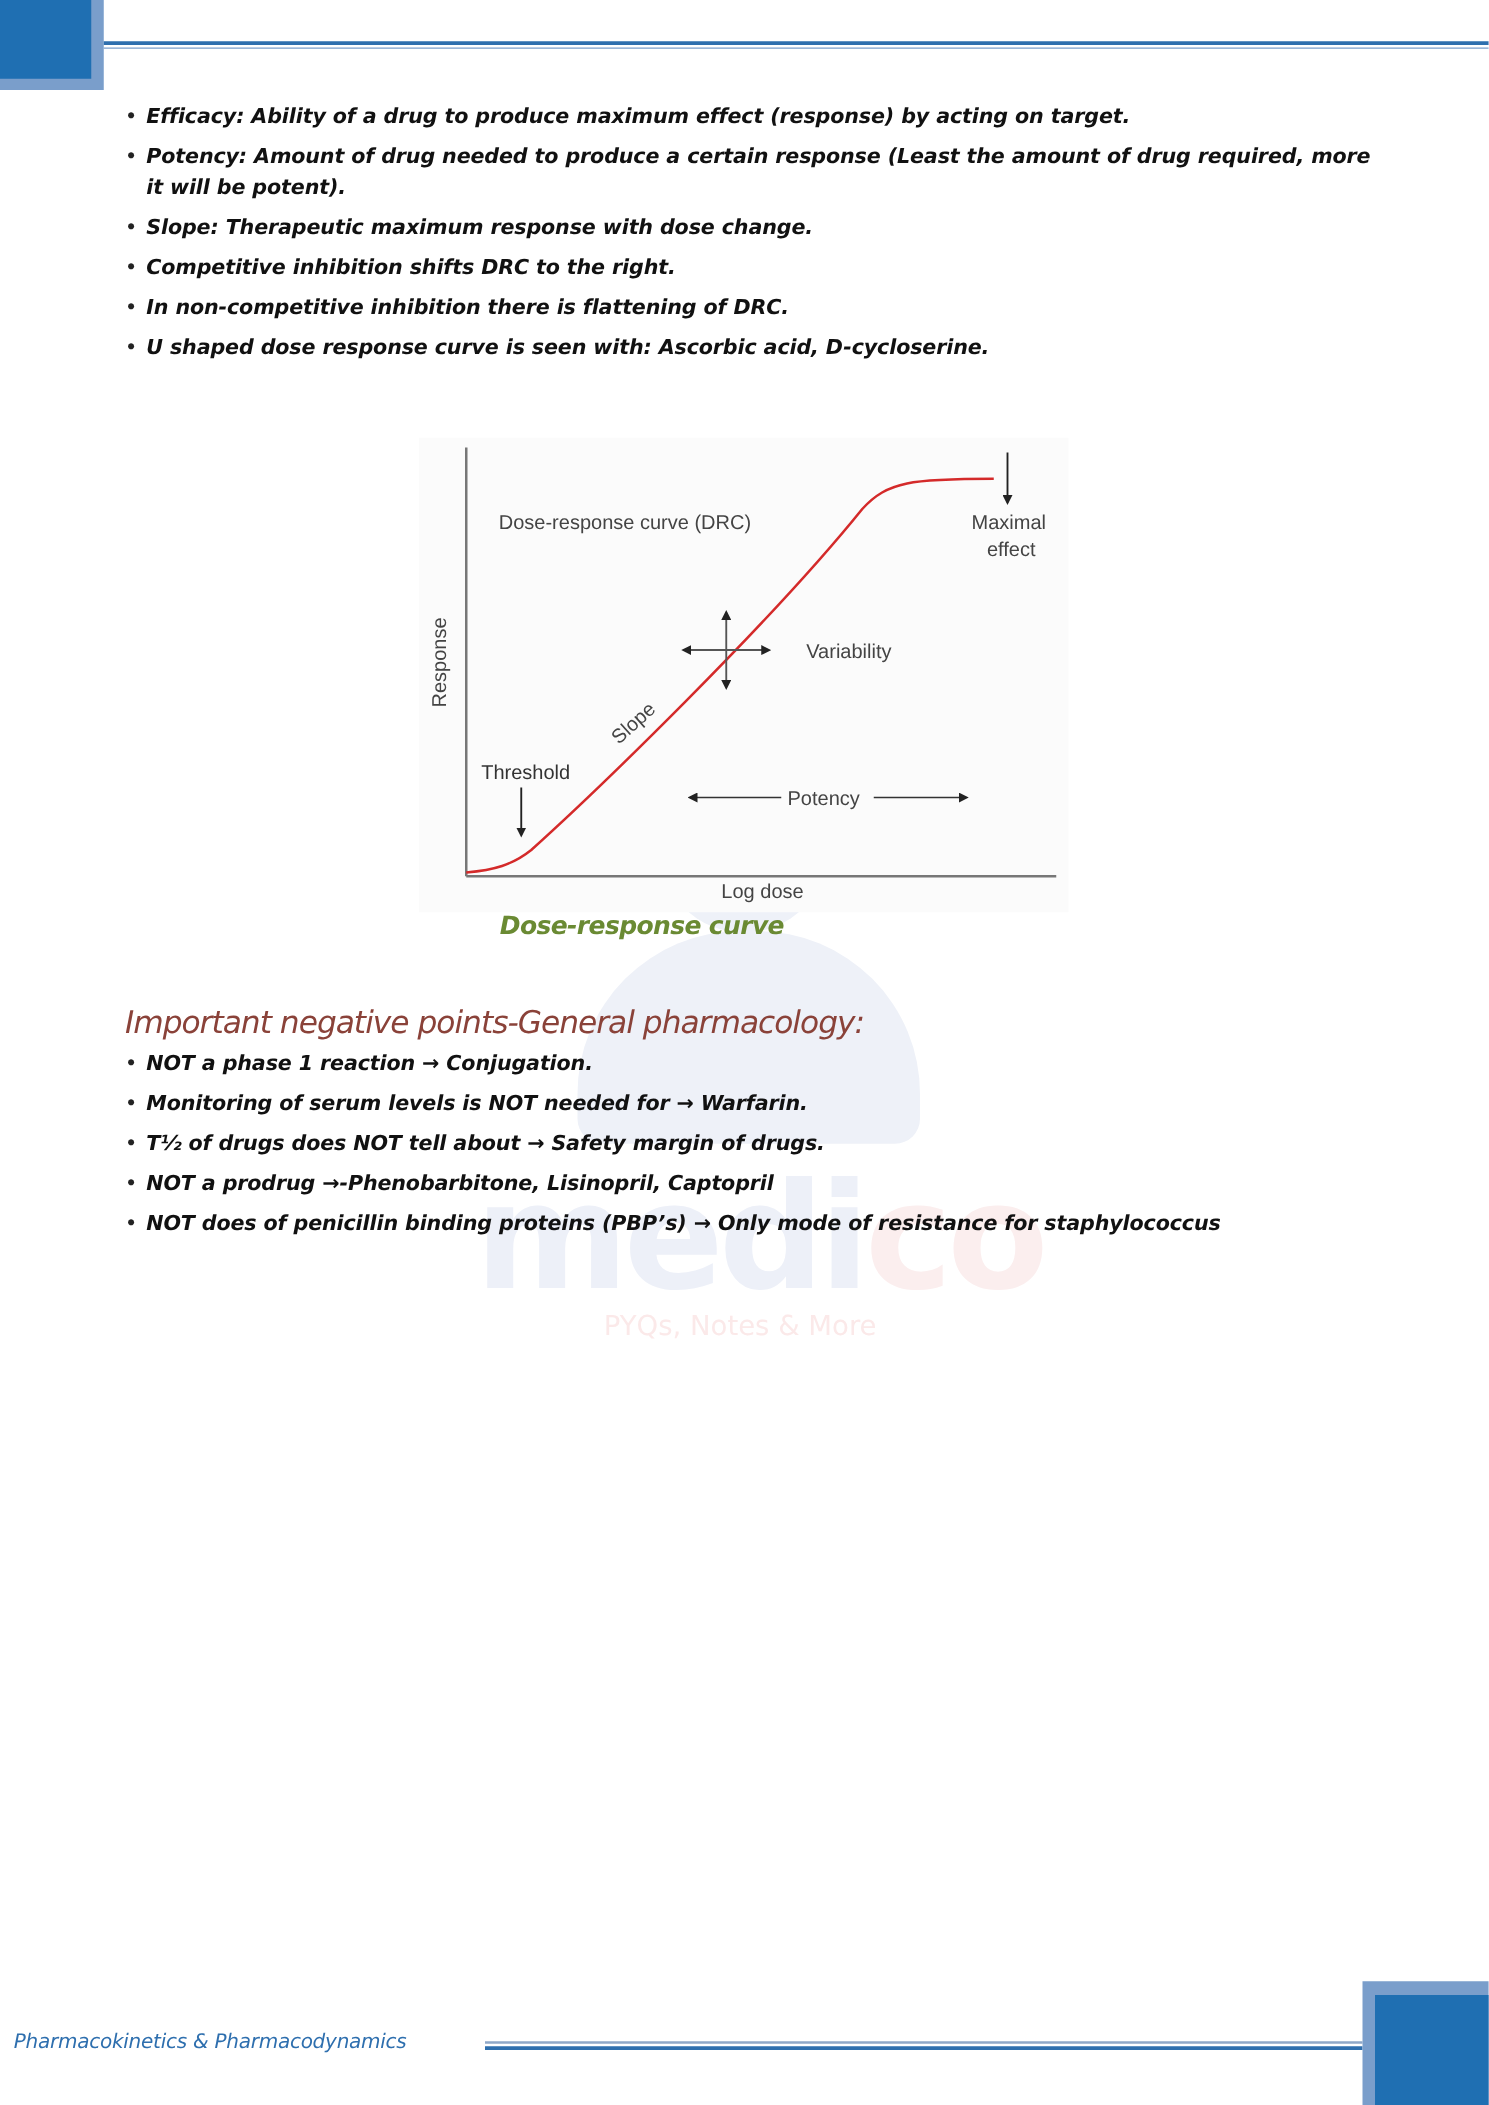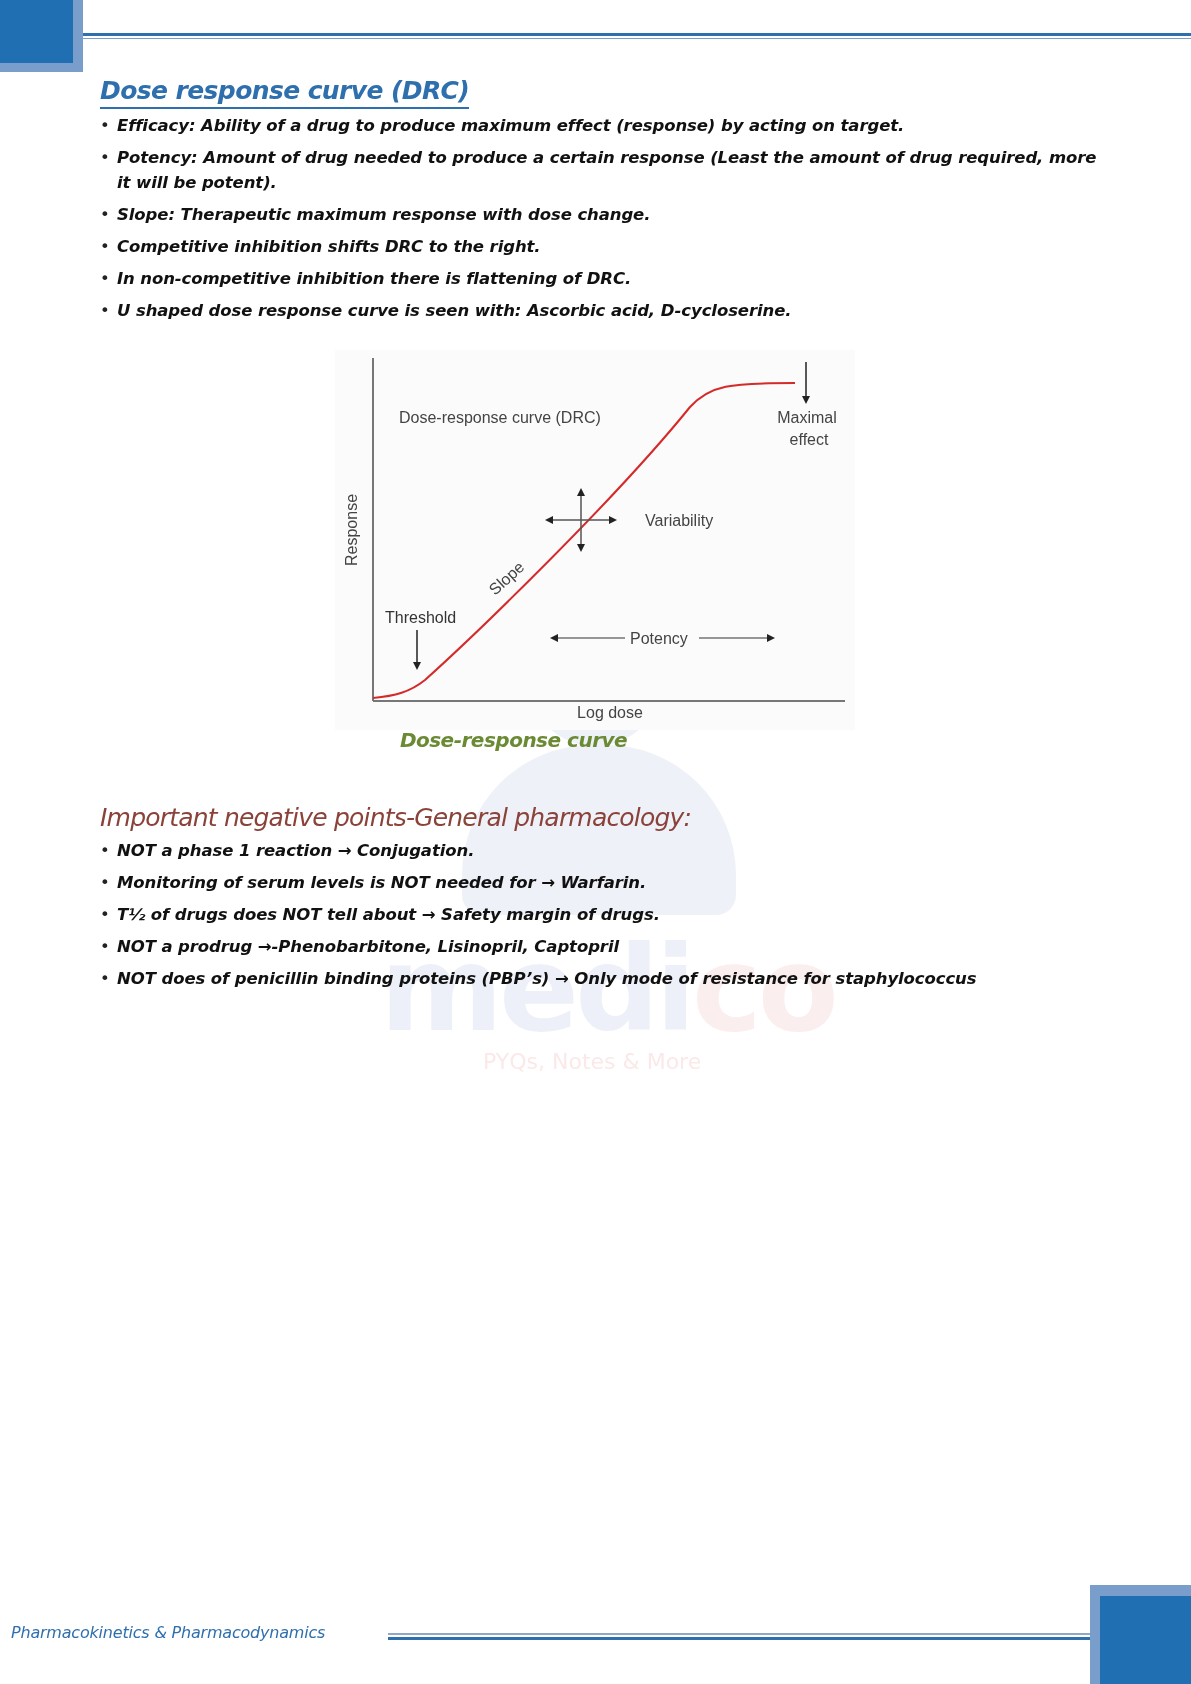--- a/index.html
+++ b/index.html
@@ -77,21 +77,20 @@
 <div class="hdr-sq-dark"></div>
 <div class="hdr-line1"></div>
 <div class="hdr-line2"></div>
 
 <div class="wm wm-head"></div>
 <div class="wm wm-body"></div>
 <div class="wm wm-text"><span class="b">med</span><span class="b">i</span><span class="r">co</span></div>
 <div class="wm wm-tag">PYQs, Notes &amp; More</div>
 
 <div class="content">
-  <h2 class="h-drc">Dose response curve (DRC)</h2>
   <ul class="bul">
     <li>Efficacy: Ability of a drug to produce maximum effect (response) by acting on target.</li>
     <li>Potency: Amount of drug needed to produce a certain response (Least the amount of drug required, more it will be potent).</li>
     <li>Slope: Therapeutic maximum response with dose change.</li>
     <li>Competitive inhibition shifts DRC to the right.</li>
     <li>In non-competitive inhibition there is flattening of DRC.</li>
     <li>U shaped dose response curve is seen with: Ascorbic acid, D-cycloserine.</li>
   </ul>
 </div>
 

